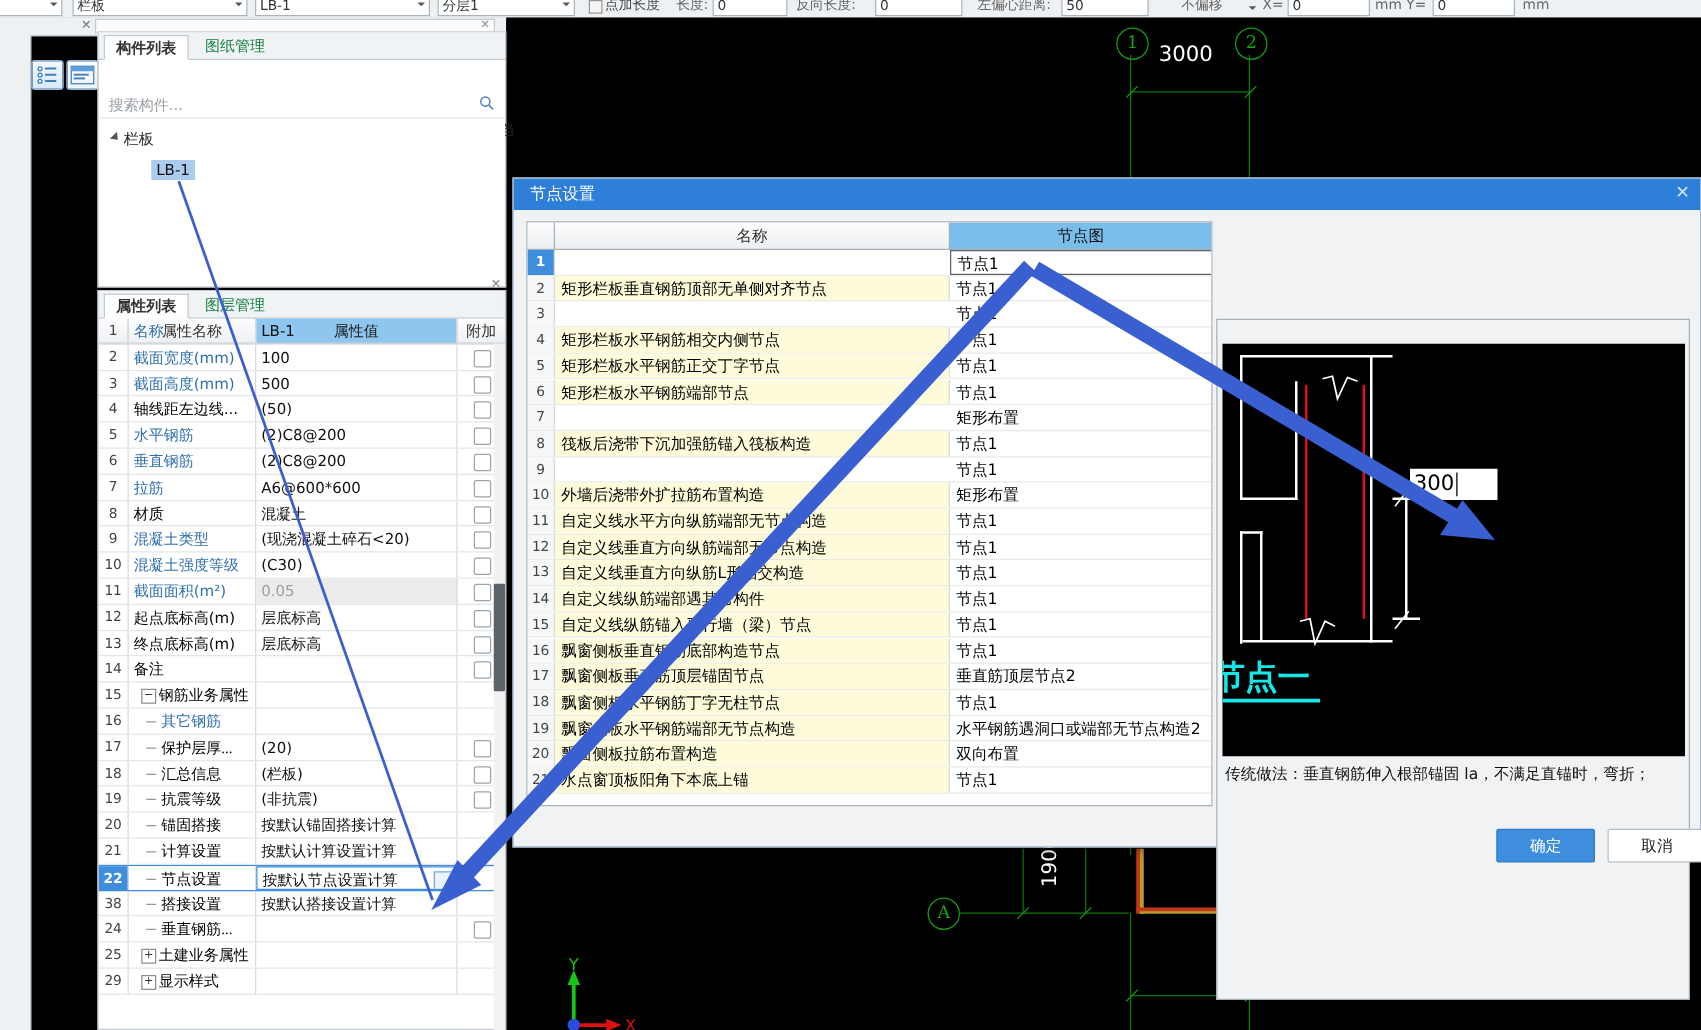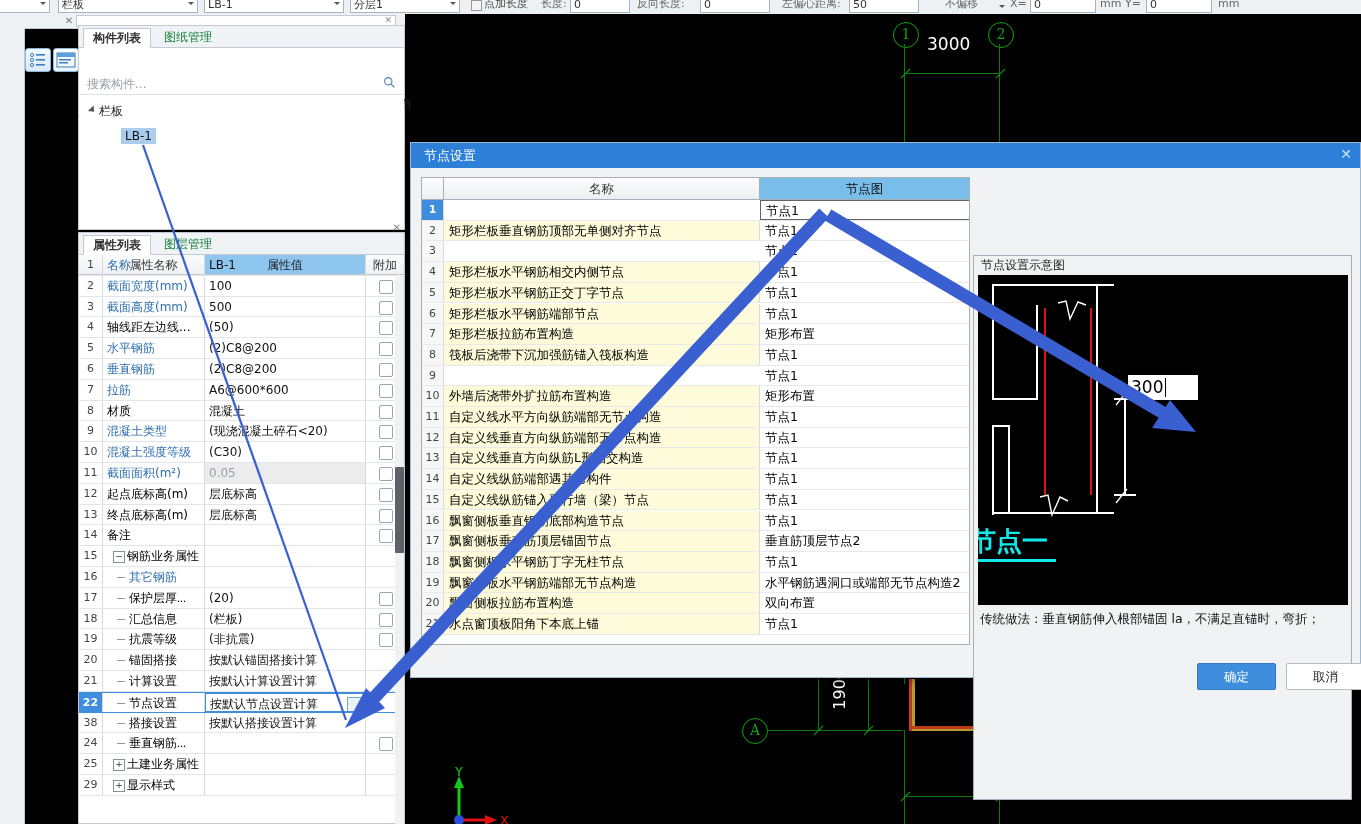--- a/index.html
+++ b/index.html
@@ -518,21 +518,20 @@
             <div class="tname">矩形栏板水平钢筋正交丁字节点</div>
             <div class="tjd">节点1</div>
           </div>
           <div class="trow" style="top:125.5px">
             <div class="tnum">6</div>
             <div class="tname">矩形栏板水平钢筋端部节点</div>
             <div class="tjd">节点1</div>
           </div>
           <div class="trow" style="top:146.2px">
             <div class="tnum">7</div>
-            <div class="tname">矩形栏板拉筋布置构造</div>
             <div class="tjd">矩形布置</div>
           </div>
           <div class="trow" style="top:166.9px">
             <div class="tnum">8</div>
             <div class="tname">筏板后浇带下沉加强筋锚入筏板构造</div>
             <div class="tjd">节点1</div>
           </div>
           <div class="trow" style="top:187.6px">
             <div class="tnum">9</div>
             <div class="tjd">节点1</div>
@@ -594,21 +593,20 @@
           </div>
           <div class="trow" style="top:436.0px">
             <div class="tnum">21</div>
             <div class="tname">水点窗顶板阳角下本底上锚</div>
             <div class="tjd">节点1</div>
           </div>
         </div>
     </div>
 
     <div id="prev">
-      <div id="prev-title"><span>节点设置示意图</span></div>
       <div id="prev-canvas">
 
         <div class="wline" style="left:14px;top:9px;width:122px;height:2px;"></div>
 
         <div class="wline" style="left:14px;top:9px;width:2px;height:116px;"></div>
         <div class="wline" style="left:14px;top:123px;width:46px;height:2px;"></div>
         <div class="wline" style="left:14px;top:150px;width:2px;height:90px;"></div>
         <div class="wline" style="left:14px;top:150px;width:18px;height:2px;"></div>
         <div class="wline" style="left:30px;top:150px;width:2px;height:88px;"></div>
         <div class="wline" style="left:16px;top:237px;width:120px;height:2px;"></div>

